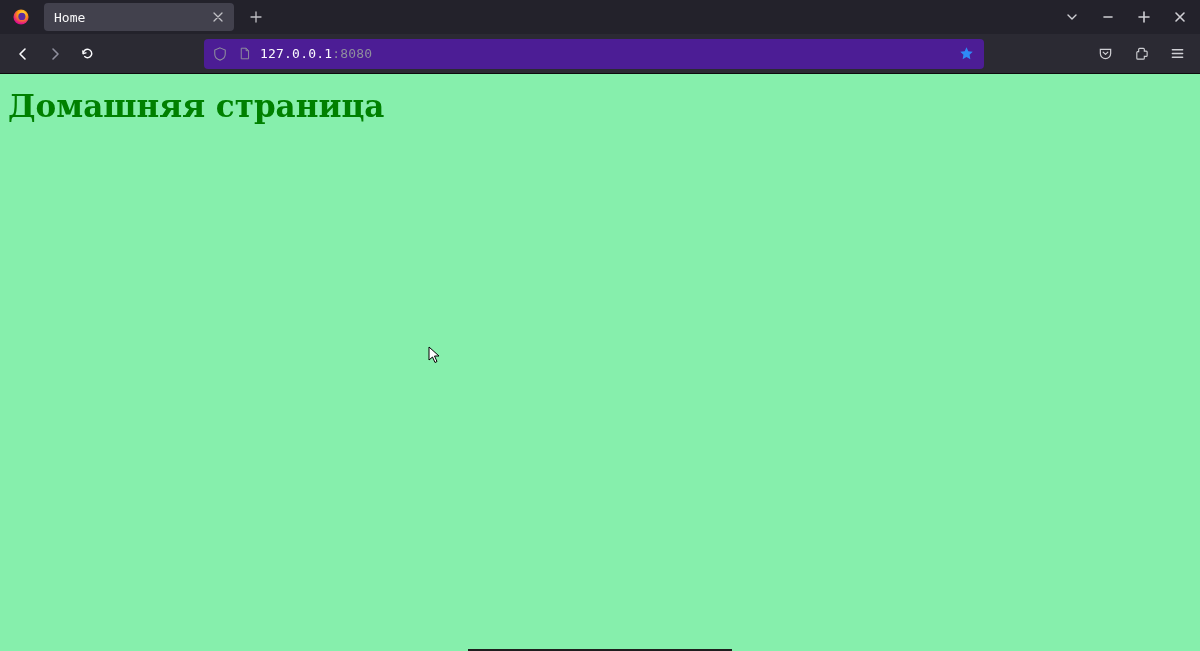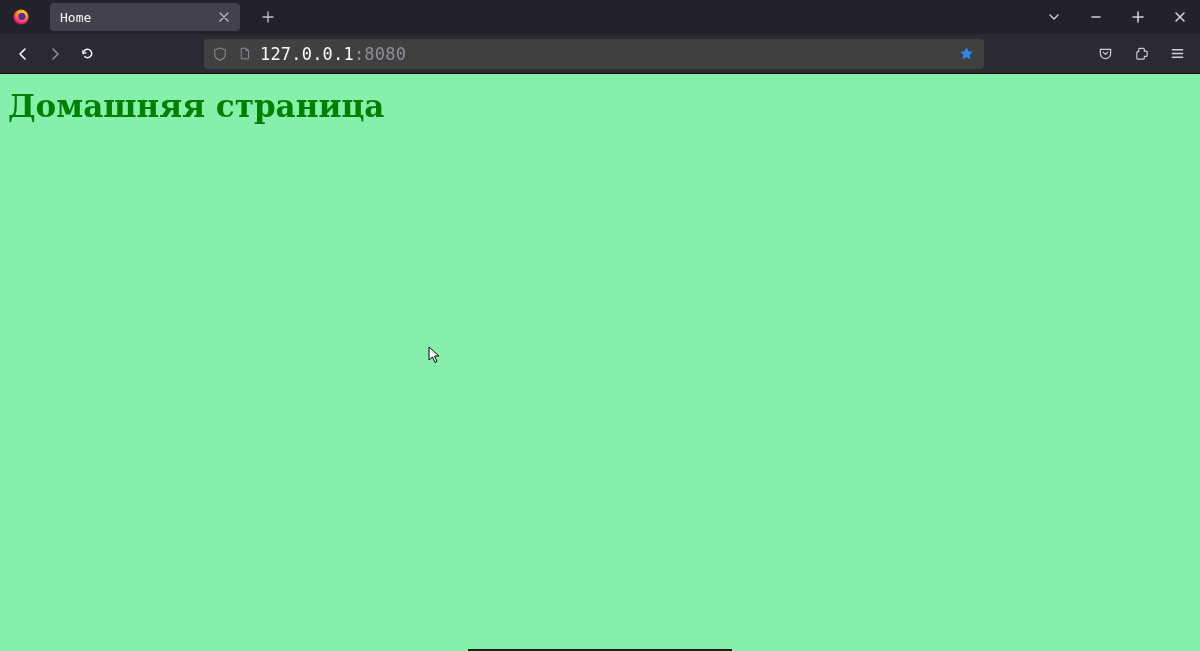--- a/index.html
+++ b/index.html
@@ -11,21 +11,21 @@
     overflow: hidden;
     position: relative;
   }
   
   .titlebar {
     height: 34px;
     background: #23222b;
     display: flex;
     align-items: center;
     padding: 0 6px;
-    gap: 14px;
+    gap: 8px;
   }
   .firefox-logo {
     width: 22px;
     height: 22px;
     display: flex;
     align-items: center;
     justify-content: center;
     margin-left: 4px;
   }
   .tab {
@@ -82,29 +82,29 @@
   .nav-btn {
     width: 30px; height: 30px;
     display:flex;align-items:center;justify-content:center;
     color: #8f8f9d;
     border-radius: 4px;
   }
   .nav-btn.enabled { color: #fbfbfe; }
   .urlbar {
     flex: 1;
     height: 30px;
-    background: #404040;
+    background: #4c1d95;
     border-radius: 4px;
     display: flex;
     align-items: center;
     padding: 0 8px;
     margin: 0 100px 0 100px;
     gap: 8px;
     color: #fbfbfe;
-    font-size: 17px;
+    font-size: 13px;
   }
   .urlbar .shield, .urlbar .page-icon {
     color: #8f8f9d;
     display:flex;align-items:center;justify-content:center;
     width:16px;height:16px;
   }
   .urlbar .url-text {
     flex: 1;
     font-family: "DejaVu Sans Mono", monospace;
     letter-spacing: 0.2px;

